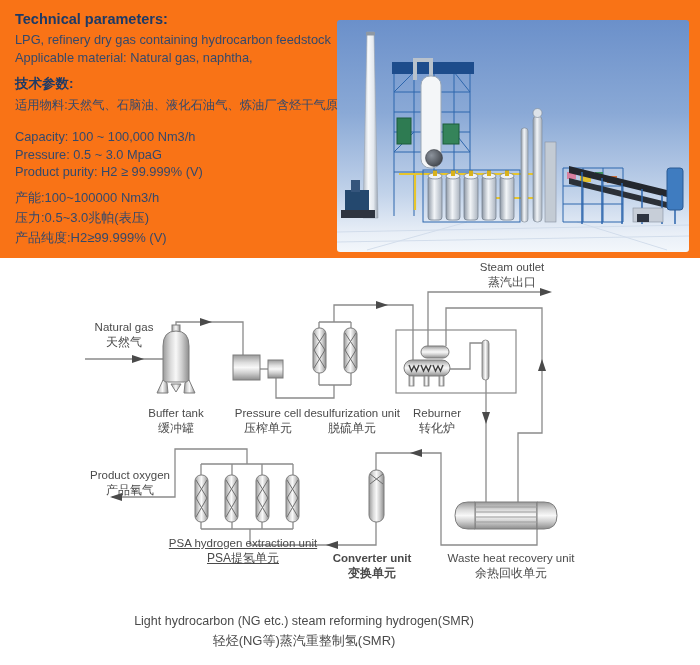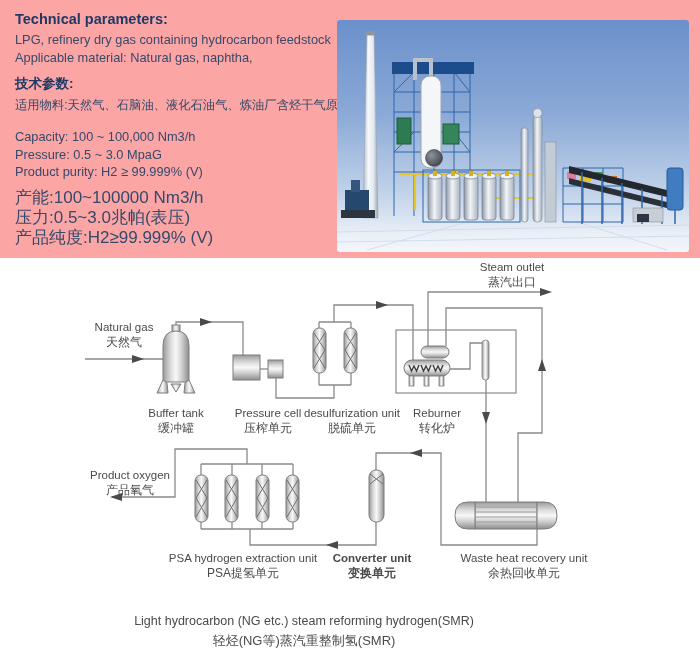--- a/index.html
+++ b/index.html
@@ -1,27 +1,27 @@
 <!DOCTYPE html>
 <html><head>
 <meta charset="utf-8">
 <style>
   html,body{margin:0;padding:0;background:#ffffff;}
   body{width:700px;height:665px;position:relative;overflow:hidden;
        font-family:"Liberation Sans","DejaVu Sans",sans-serif;}
   
-  .panel{position:absolute;left:0;top:0;width:700px;height:258px;background:#fca5a5;}
+  .panel{position:absolute;left:0;top:0;width:700px;height:258px;background:#f97316;}
   .panel-text{position:absolute;left:15px;top:11px;width:330px;color:#35496b;}
   .panel-text p{margin:0;white-space:nowrap;}
   .h-en{font-size:14.5px;font-weight:700;color:#1d3a66;margin-bottom:4px !important;}
   .t-en{font-size:12.8px;line-height:17.5px;}
   .h-zh{font-size:13.5px;font-weight:700;color:#1d3a66;margin-top:9px !important;margin-bottom:3px !important;}
   .t-zh-long{font-size:12.3px;line-height:18px;}
   .grp-en{margin-top:14px !important;}
-  .t-zh{font-size:17px;line-height:20px;}
+  .t-zh{font-size:13px;line-height:20px;}
   .grp-zh{margin-top:7px !important;}
   
   .plant{position:absolute;left:337px;top:20px;width:352px;height:232px;}
   
   .diagram{position:absolute;left:0;top:258px;width:700px;height:350px;}
   .dlabel{position:absolute;transform:translateX(-50%);text-align:center;
           color:#4a4a4a;white-space:nowrap;}
   .dlabel .en{display:block;font-size:11.5px;line-height:14px;}
   .dlabel .zh{display:block;font-size:12px;line-height:17px;text-align:center;}
   .caption{position:absolute;left:0;top:612px;width:608px;text-align:center;color:#4a4a4a;}
@@ -298,29 +298,29 @@
   <span class="zh">压榨单元</span>
 </div>
 <div class="dlabel" style="left:352px;top:406px;">
   <span class="en">desulfurization unit</span>
   <span class="zh">脱硫单元</span>
 </div>
 <div class="dlabel" style="left:437px;top:406px;">
   <span class="en">Reburner</span>
   <span class="zh">转化炉</span>
 </div>
-<div class="dlabel" style="left:243px;top:551px;">
+<div class="dlabel" style="left:243px;top:536px;text-decoration:underline;">
   <span class="en">PSA hydrogen extraction unit</span>
   <span class="zh">PSA提氢单元</span>
 </div>
 <div class="dlabel" style="left:372px;top:551px;font-weight:bold;">
   <span class="en">Converter unit</span>
   <span class="zh">变换单元</span>
 </div>
-<div class="dlabel" style="left:511px;top:551px;margin-left:13px;">
+<div class="dlabel" style="left:511px;top:551px;">
   <span class="en">Waste heat recovery unit</span>
   <span class="zh">余热回收单元</span>
 </div>
 
 <div class="caption">
   <span class="en">Light hydrocarbon (NG etc.) steam reforming hydrogen(SMR)</span>
   <span class="zh">轻烃(NG等)蒸汽重整制氢(SMR)</span>
 </div>
 
 </body></html>

